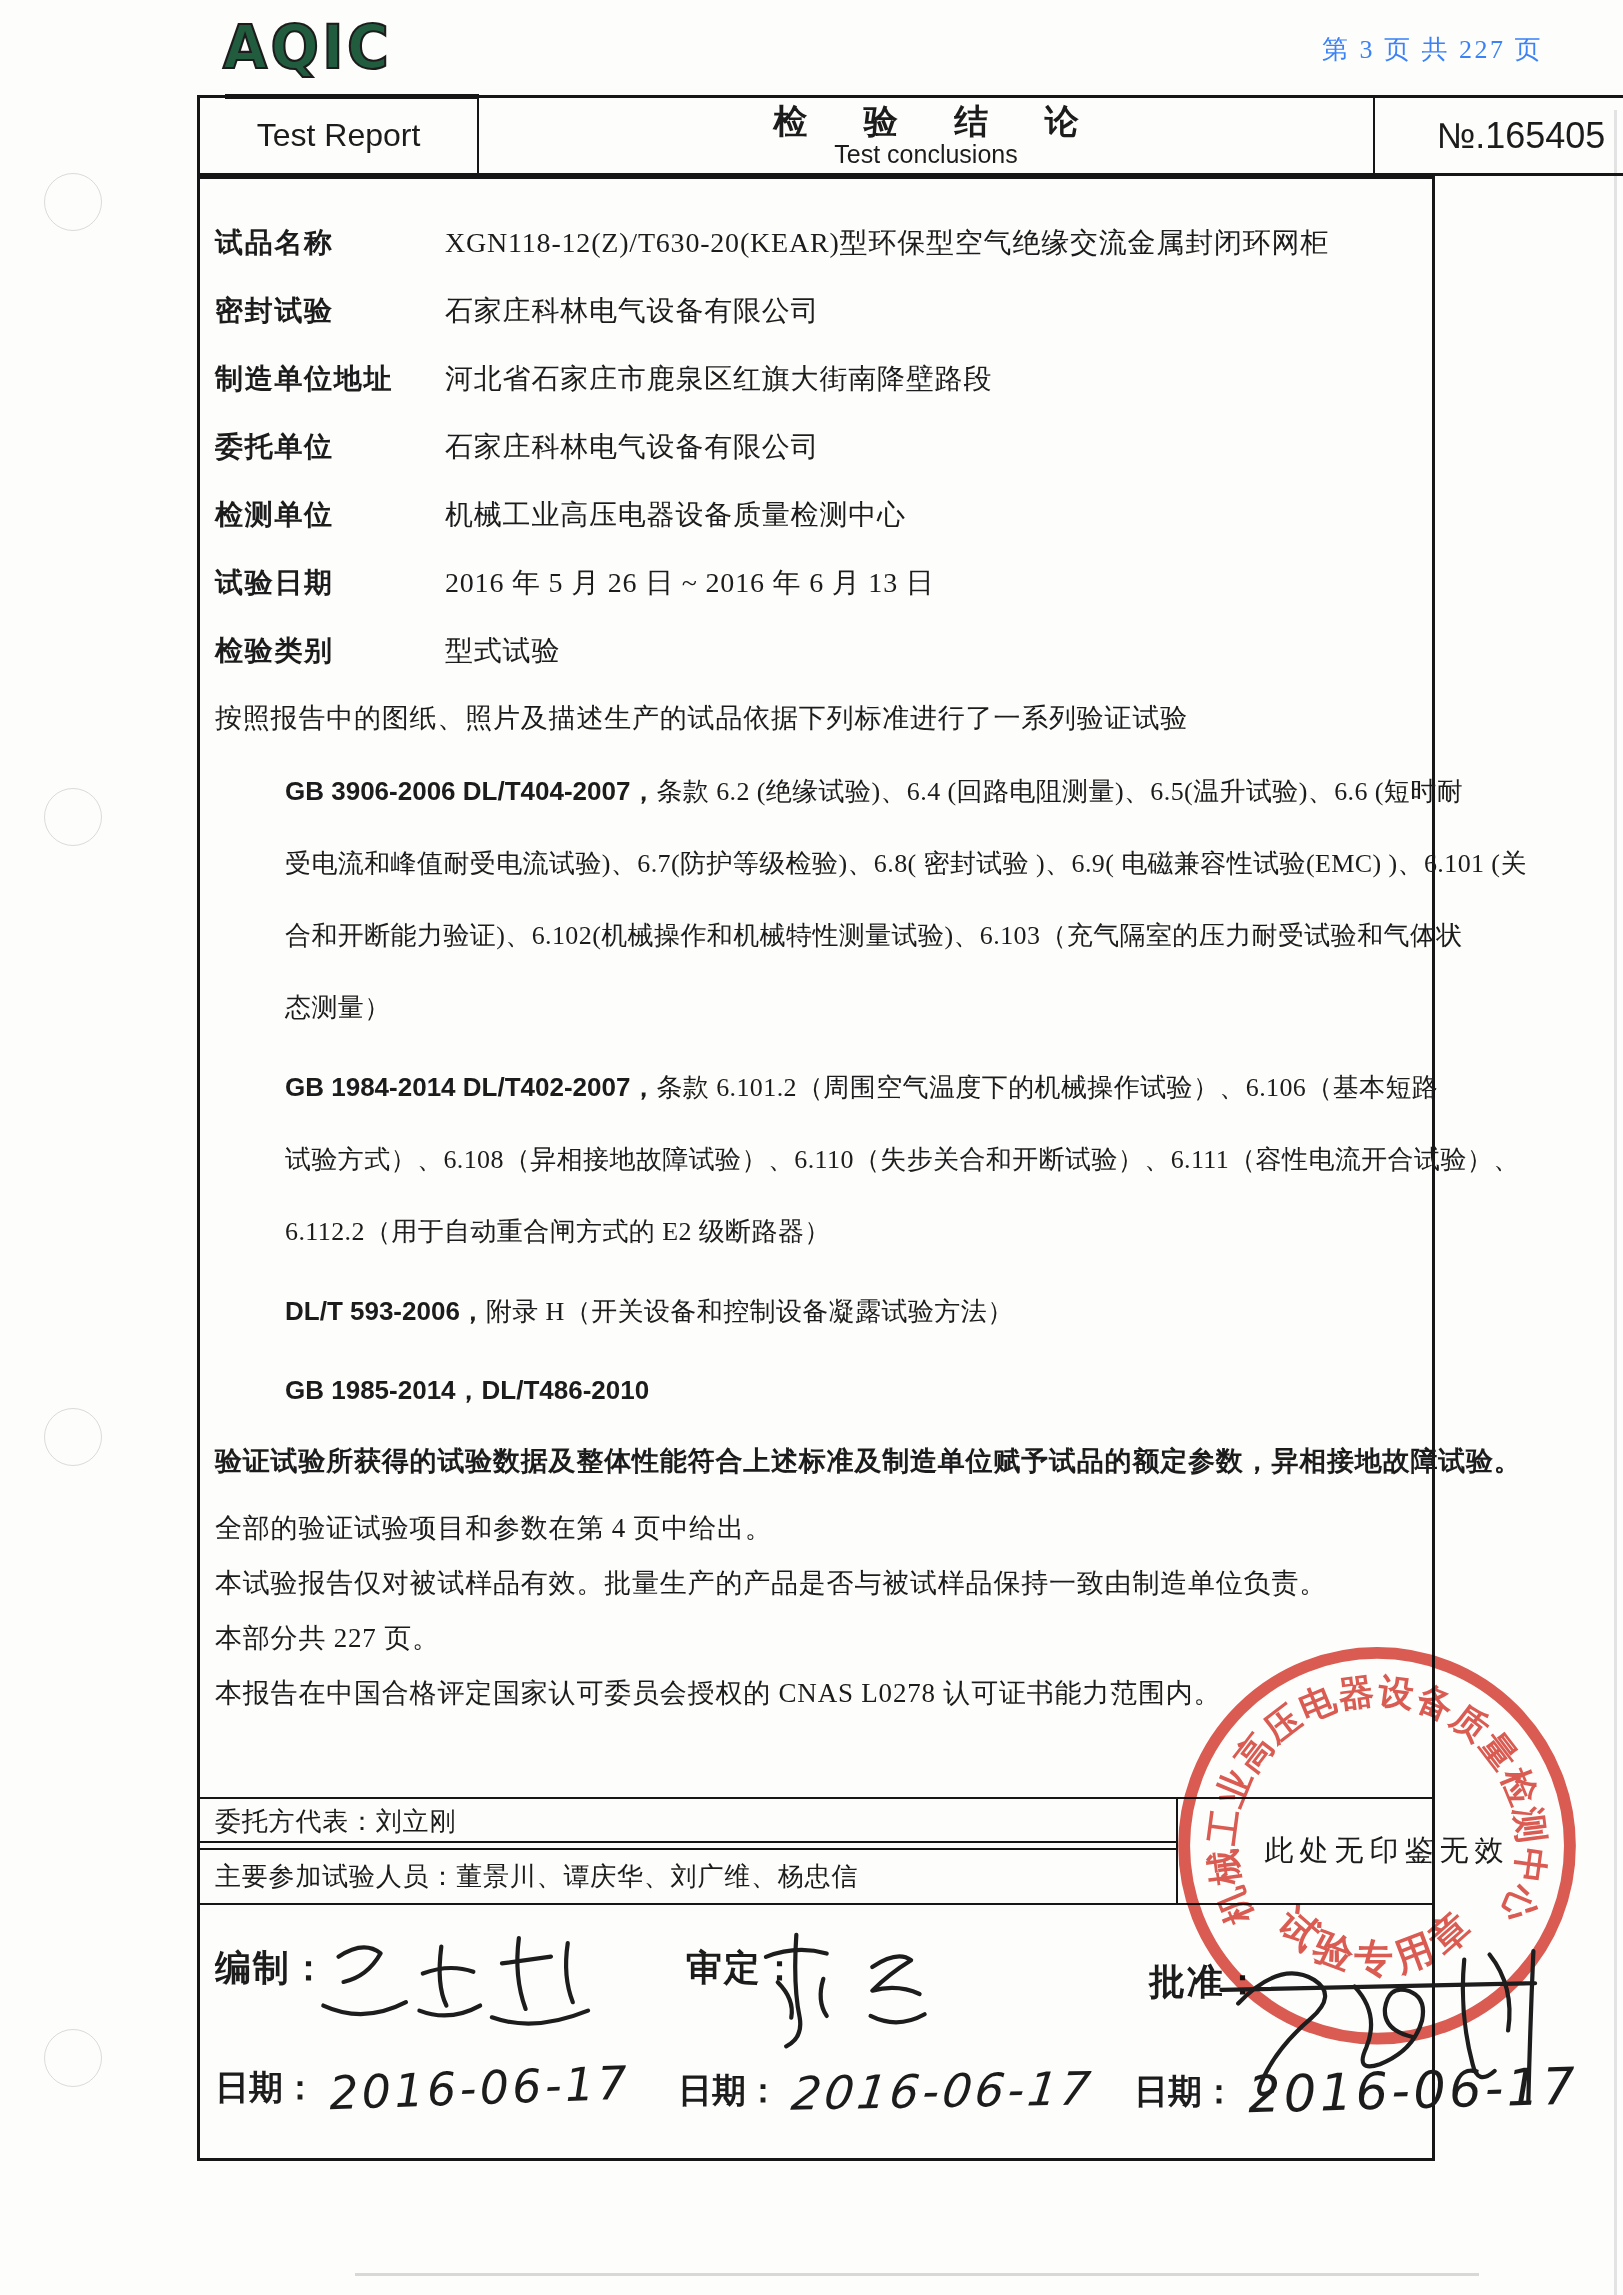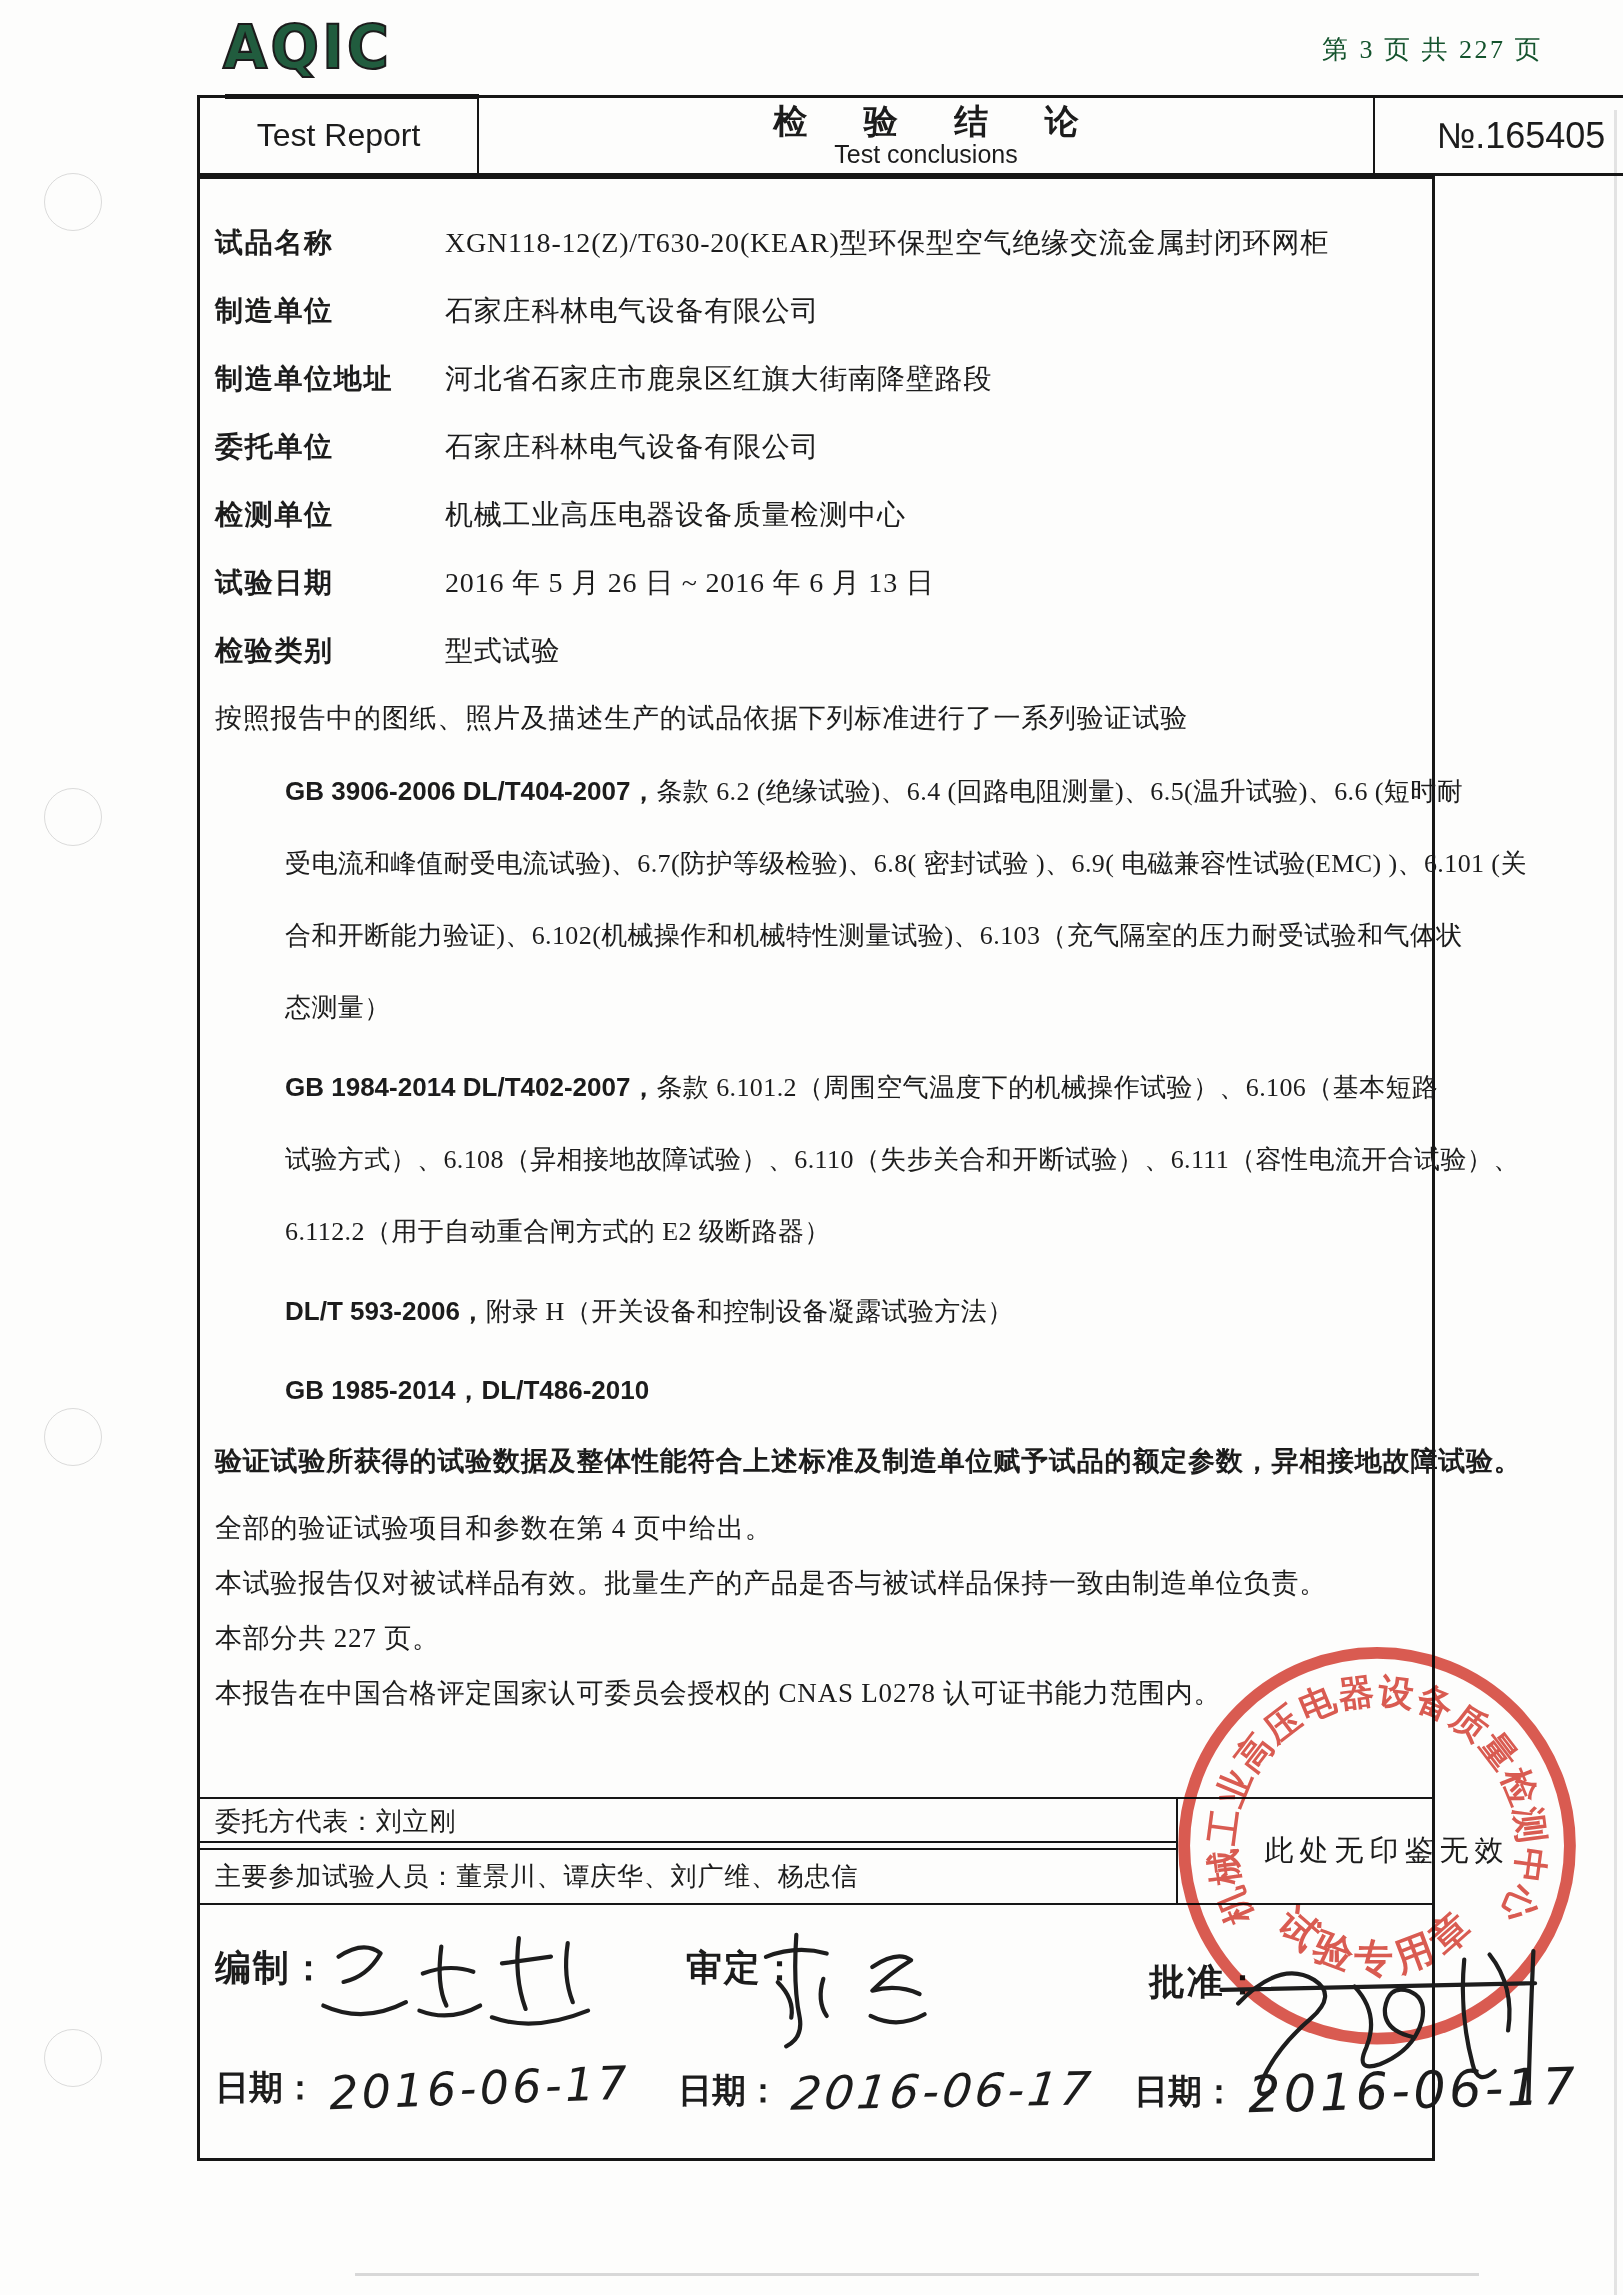--- a/index.html
+++ b/index.html
@@ -12,21 +12,21 @@
   .scan-edge{position:absolute;right:6px;top:110px;bottom:0;width:3.4px;background:#c9c9c9;opacity:.5;}
   .scan-smudge{position:absolute;left:355px;top:2273px;width:1124px;height:2.5px;background:#b9b9b9;opacity:.55;}
   
   .logo{position:absolute;left:223px;top:15px;}
   .logo-text{
     font-family:"DejaVu Sans","Liberation Sans",sans-serif;font-weight:900;font-size:57px;line-height:64px;
     color:#215c3e;letter-spacing:3.4px;-webkit-text-stroke:2.1px #1c1c1c;transform:scaleY(1.05);display:inline-block;
   }
   .logo-underline{position:absolute;left:1.7px;top:79px;width:254px;height:5px;background:#161616;}
   .page-info{
-    position:absolute;right:80px;top:32px;font-size:26px;letter-spacing:2.5px;color:#14532d;
+    position:absolute;right:80px;top:32px;font-size:26px;letter-spacing:2.5px;color:#3b82f6;
   }
   
   .header-table{
     position:absolute;left:197px;top:95px;width:1473px;height:81px;box-sizing:border-box;
     border:3.4px solid #161616;display:flex;
   }
   .hcell{box-sizing:border-box;display:flex;flex-direction:column;align-items:center;justify-content:center;}
   .hcell-left{width:279px;border-right:2.5px solid #161616;font-family:"Liberation Sans","DejaVu Sans",sans-serif;font-size:32px;}
   .hcell-mid{flex:1;border-right:2.5px solid #161616;}
   .hcell-right{width:292px;font-family:"Liberation Sans","DejaVu Sans",sans-serif;font-size:36px;}
@@ -107,21 +107,21 @@
   </div>
 
   <div class="main-box">
 
     <div class="fields">
       <div class="frow">
         <span class="flabel">试品名称</span>
         <span class="fvalue">XGN118-12(Z)/T630-20(KEAR)型环保型空气绝缘交流金属封闭环网柜</span>
       </div>
       <div class="frow">
-        <span class="flabel">制造单位</span>
+        <span class="flabel">密封试验</span>
         <span class="fvalue">石家庄科林电气设备有限公司</span>
       </div>
       <div class="frow">
         <span class="flabel">制造单位地址</span>
         <span class="fvalue">河北省石家庄市鹿泉区红旗大街南降壁路段</span>
       </div>
       <div class="frow">
         <span class="flabel">委托单位</span>
         <span class="fvalue">石家庄科林电气设备有限公司</span>
       </div>

